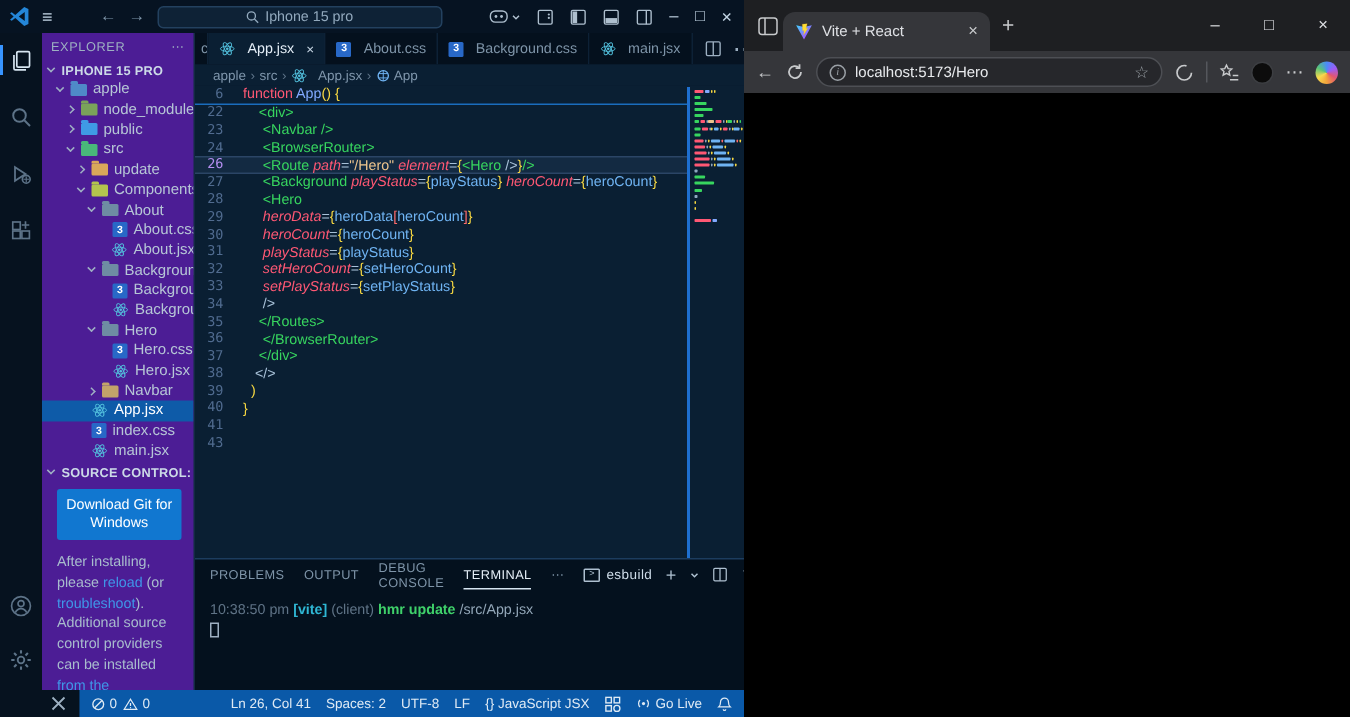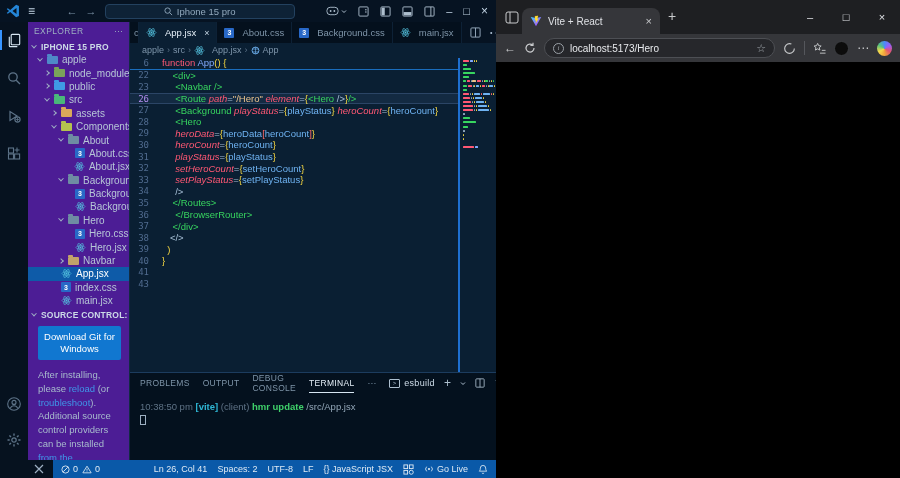--- a/index.html
+++ b/index.html
@@ -245,21 +245,21 @@
               <span class="tlabel">public</span>
             </div>
             <div class="trow" style="padding-left: 16px;">
               <span class="chev down"></span>
               <span class="fico" style="background:#49b87a"></span>
               <span class="tlabel">src</span>
             </div>
             <div class="trow" style="padding-left: 23px;">
               <span class="chev right"></span>
               <span class="fico" style="background:#d9a85a"></span>
-              <span class="tlabel">assets</span>
+              <span class="tlabel">update</span>
             </div>
             <div class="trow" style="padding-left: 23px;">
               <span class="chev down"></span>
               <span class="fico" style="background:#b4c44e"></span>
               <span class="tlabel">Components</span>
             </div>
             <div class="trow" style="padding-left: 30px;">
               <span class="chev down"></span>
               <span class="fico" style="background:#6e8ca3"></span>
               <span class="tlabel">About</span>
@@ -446,20 +446,24 @@
               </div>
             </div>
           <div id="code-lines">
               <div class="cl">
                 <span class="ln">22</span>
                 <span class="ct"><span class="sy-t">    &lt;div&gt;</span></span>
               </div>
               <div class="cl">
                 <span class="ln">23</span>
                 <span class="ct"><span class="sy-t">     &lt;Navbar /&gt;</span></span>
+              </div>
+              <div class="cl">
+                <span class="ln">24</span>
+                <span class="ct"><span class="sy-t">     &lt;BrowserRouter&gt;</span></span>
               </div>
               <div class="cl cur">
                 <span class="ln">26</span>
                 <span class="ct"><span class="sy-t">     &lt;Route </span><span class="sy-a">path</span><span class="sy-p">=</span><span class="sy-s">"/Hero"</span><span class="sy-p"> </span><span class="sy-a">element</span><span class="sy-p">=</span><span class="sy-b">{</span><span class="sy-t">&lt;Hero </span><span class="sy-p">/&gt;</span><span class="sy-b">}</span><span class="sy-t">/&gt;</span></span>
               </div>
               <div class="cl">
                 <span class="ln">27</span>
                 <span class="ct"><span class="sy-t">     &lt;Background </span><span class="sy-a">playStatus</span><span class="sy-p">=</span><span class="sy-b">{</span><span class="sy-i">playStatus</span><span class="sy-b">}</span><span class="sy-p"> </span><span class="sy-a">heroCount</span><span class="sy-p">=</span><span class="sy-b">{</span><span class="sy-i">heroCount</span><span class="sy-b">}</span></span>
               </div>
               <div class="cl">

